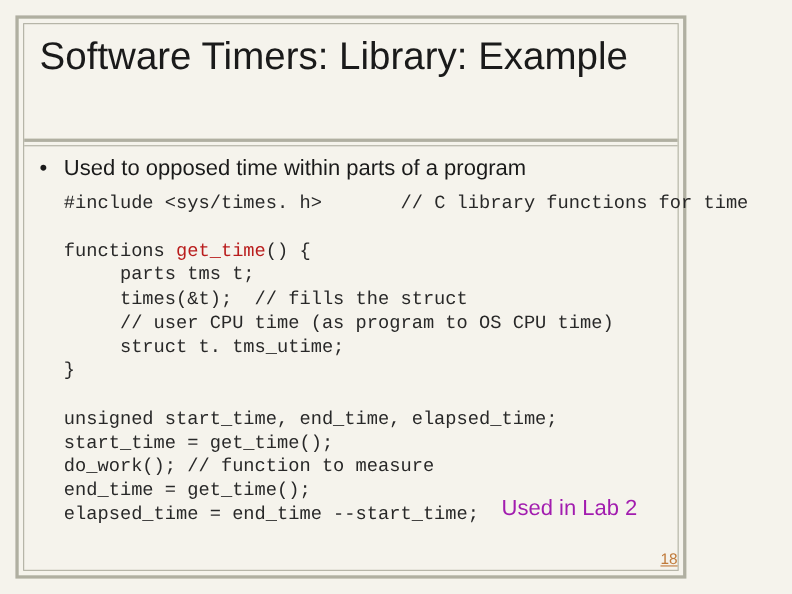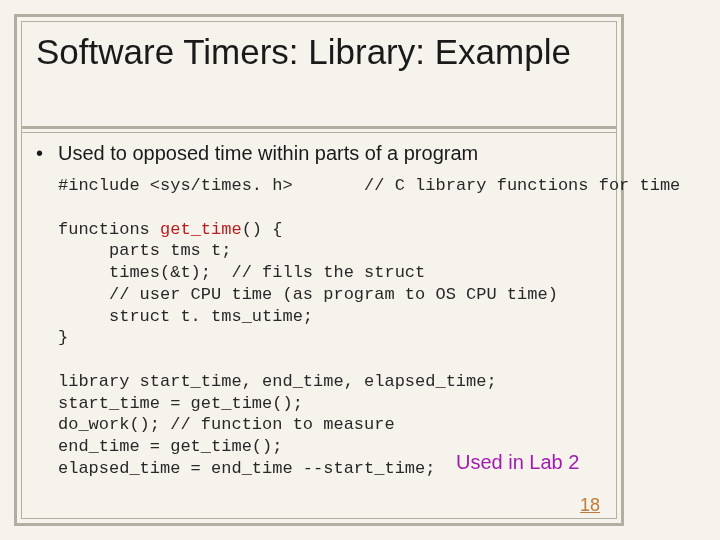--- a/index.html
+++ b/index.html
@@ -89,23 +89,23 @@
     position: absolute;
     right: 30px;
     bottom: 44px;
     width: 130px;
     font-size: 20px;
     color: #a21caf;
     line-height: 1.2;
   }
   .page-num {
     position: absolute;
-    right: 16px;
+    right: 0;
     bottom: 2px;
-    font-size: 18px;
+    font-size: 14px;
     color: #c07a3a;
     text-decoration: underline;
   }
 </style>
 </head>
 <body>
 
 <div class="slide">
   <div class="outer-frame">
     <div class="inner-frame">
@@ -126,21 +126,21 @@
 
         <div class="code"><span>#include &lt;sys/times. h&gt;</span>       <span>// C library functions for time</span>
 
 <span>functions </span><span class="fn">get_time</span><span>() {</span>
 <span>     parts tms t;</span>
 <span>     times(&amp;t);  // fills the struct</span>
 <span>     // user CPU time (as program to OS CPU time)</span>
 <span>     struct t. tms_utime;</span>
 <span>}</span>
 
-<span>library start_time, end_time, elapsed_time;</span>
+<span>unsigned start_time, end_time, elapsed_time;</span>
 <span>start_time = get_time();</span>
 <span>do_work(); // function to measure</span>
 <span>end_time = get_time();</span>
 <span>elapsed_time = end_time --start_time;</span></div>
 
       </div>
 
       <div class="box-note">Used in Lab 2</div>
 
       <div class="page-num">18</div>

